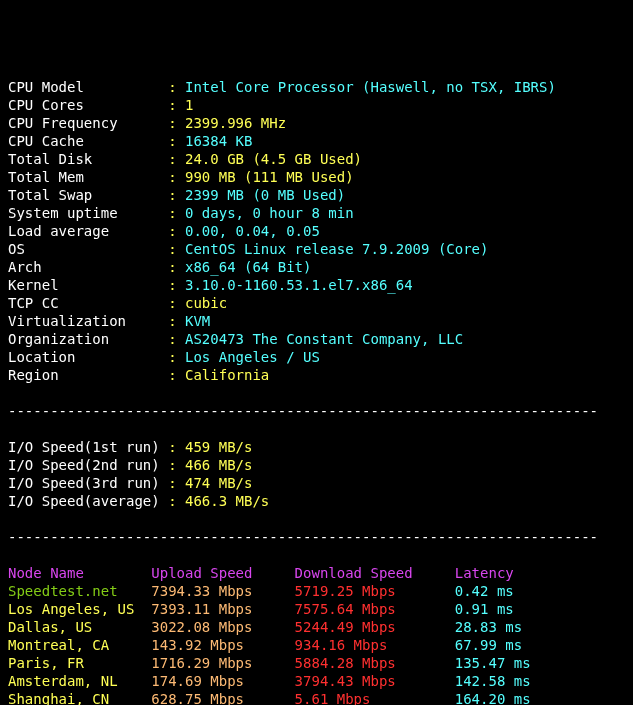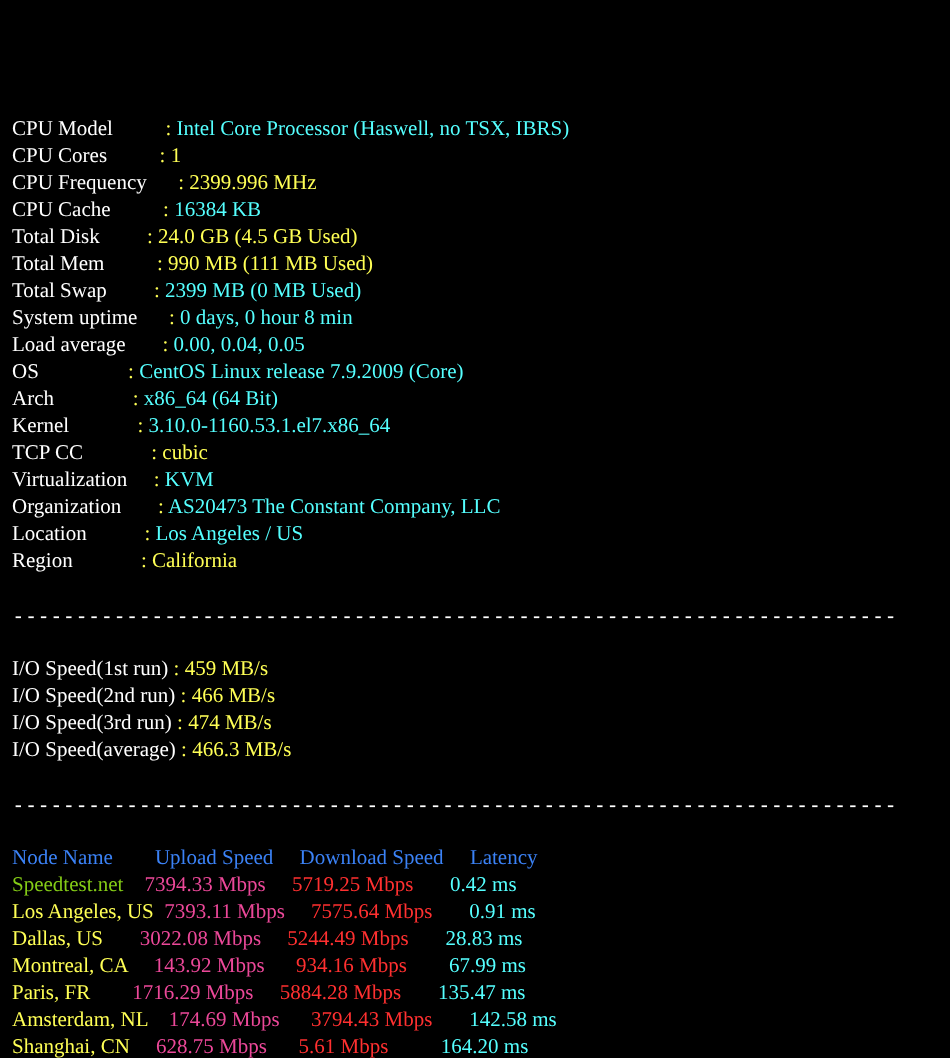--- a/index.html
+++ b/index.html
@@ -6,29 +6,29 @@
     body {
       background: #000;
       font-family: "Consolas", "Menlo", "Monaco", monospace;
       font-size: 14px;
       line-height: 18px;
       padding: 6px 8px;
       width: 633px;
       color: #ddd;
       white-space: pre;
     }
-    .row { display: block; font-family: Liberation Serif, serif; }
+    .row { display: block; }
     .lbl  { color: #ffffff; }
     .col  { color: #ffff55; }
     .cyan { color: #55ffff; }
     .yel  { color: #ffff55; }
-    .grn  { color: #ec4899; }
+    .grn  { color: #fdba74; }
     .grnb { color: #84cc16; }
     .redb { color: #ff3030; margin-top: 46px; }
-    .wht  { color: #3b82f6; }
+    .wht  { color: #d946ef; }
     .dash { color: #ffffff; letter-spacing: 0; }
   </style>
 </head>
 <body>
 
 
 
 <div id="sys-block"><div class="row"><span class="lbl">CPU Model          </span><span class="col">: </span><span class="cyan">Intel Core Processor (Haswell, no TSX, IBRS)</span></div><div class="row"><span class="lbl">CPU Cores          </span><span class="col">: </span><span class="yel">1</span></div><div class="row"><span class="lbl">CPU Frequency      </span><span class="col">: </span><span class="yel">2399.996 MHz</span></div><div class="row"><span class="lbl">CPU Cache          </span><span class="col">: </span><span class="cyan">16384 KB</span></div><div class="row"><span class="lbl">Total Disk         </span><span class="col">: </span><span class="yel">24.0 GB (4.5 GB Used)</span></div><div class="row"><span class="lbl">Total Mem          </span><span class="col">: </span><span class="yel">990 MB (111 MB Used)</span></div><div class="row"><span class="lbl">Total Swap         </span><span class="col">: </span><span class="cyan">2399 MB (0 MB Used)</span></div><div class="row"><span class="lbl">System uptime      </span><span class="col">: </span><span class="cyan">0 days, 0 hour 8 min</span></div><div class="row"><span class="lbl">Load average       </span><span class="col">: </span><span class="cyan">0.00, 0.04, 0.05</span></div><div class="row"><span class="lbl">OS                 </span><span class="col">: </span><span class="cyan">CentOS Linux release 7.9.2009 (Core)</span></div><div class="row"><span class="lbl">Arch               </span><span class="col">: </span><span class="cyan">x86_64 (64 Bit)</span></div><div class="row"><span class="lbl">Kernel             </span><span class="col">: </span><span class="cyan">3.10.0-1160.53.1.el7.x86_64</span></div><div class="row"><span class="lbl">TCP CC             </span><span class="col">: </span><span class="yel">cubic</span></div><div class="row"><span class="lbl">Virtualization     </span><span class="col">: </span><span class="cyan">KVM</span></div><div class="row"><span class="lbl">Organization       </span><span class="col">: </span><span class="cyan">AS20473 The Constant Company, LLC</span></div><div class="row"><span class="lbl">Location           </span><span class="col">: </span><span class="cyan">Los Angeles / US</span></div><div class="row"><span class="lbl">Region             </span><span class="col">: </span><span class="yel">California</span></div></div>
 <div class="dash">----------------------------------------------------------------------</div>
 <div id="io-block"><div class="row"><span class="lbl">I/O Speed(1st run) </span><span class="col">: </span><span class="yel">459 MB/s</span></div><div class="row"><span class="lbl">I/O Speed(2nd run) </span><span class="col">: </span><span class="yel">466 MB/s</span></div><div class="row"><span class="lbl">I/O Speed(3rd run) </span><span class="col">: </span><span class="yel">474 MB/s</span></div><div class="row"><span class="lbl">I/O Speed(average) </span><span class="col">: </span><span class="yel">466.3 MB/s</span></div></div>

